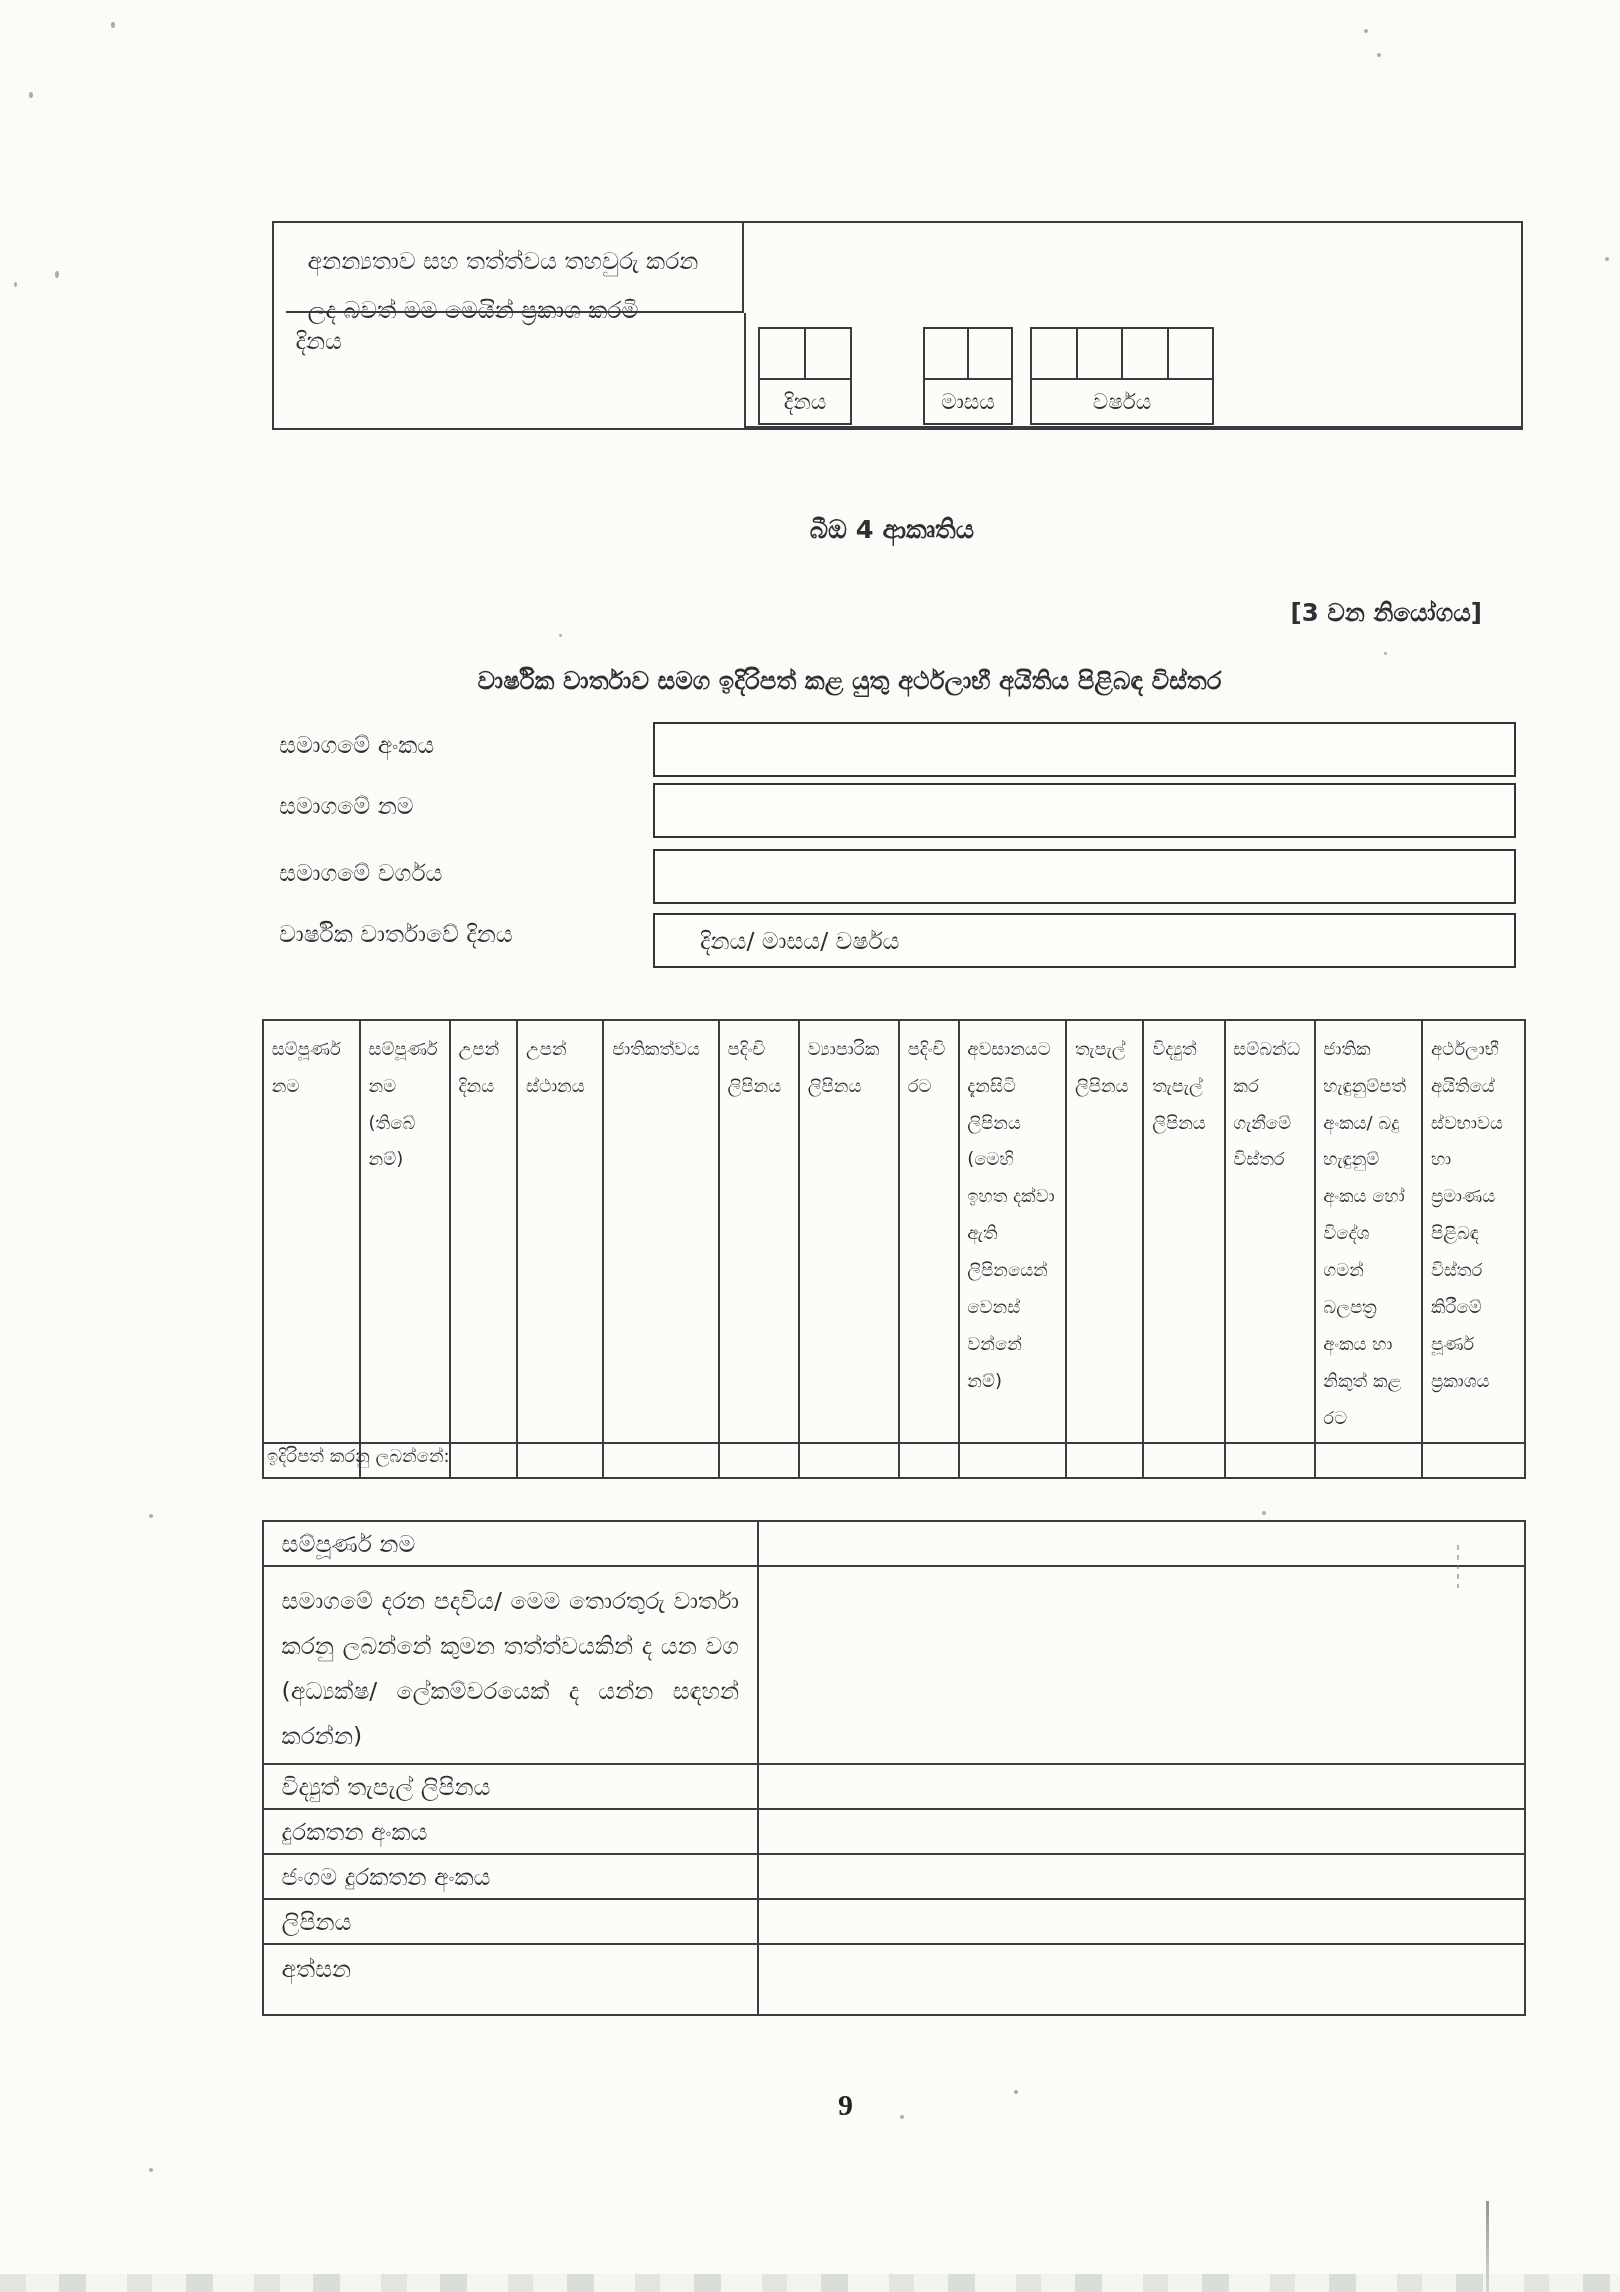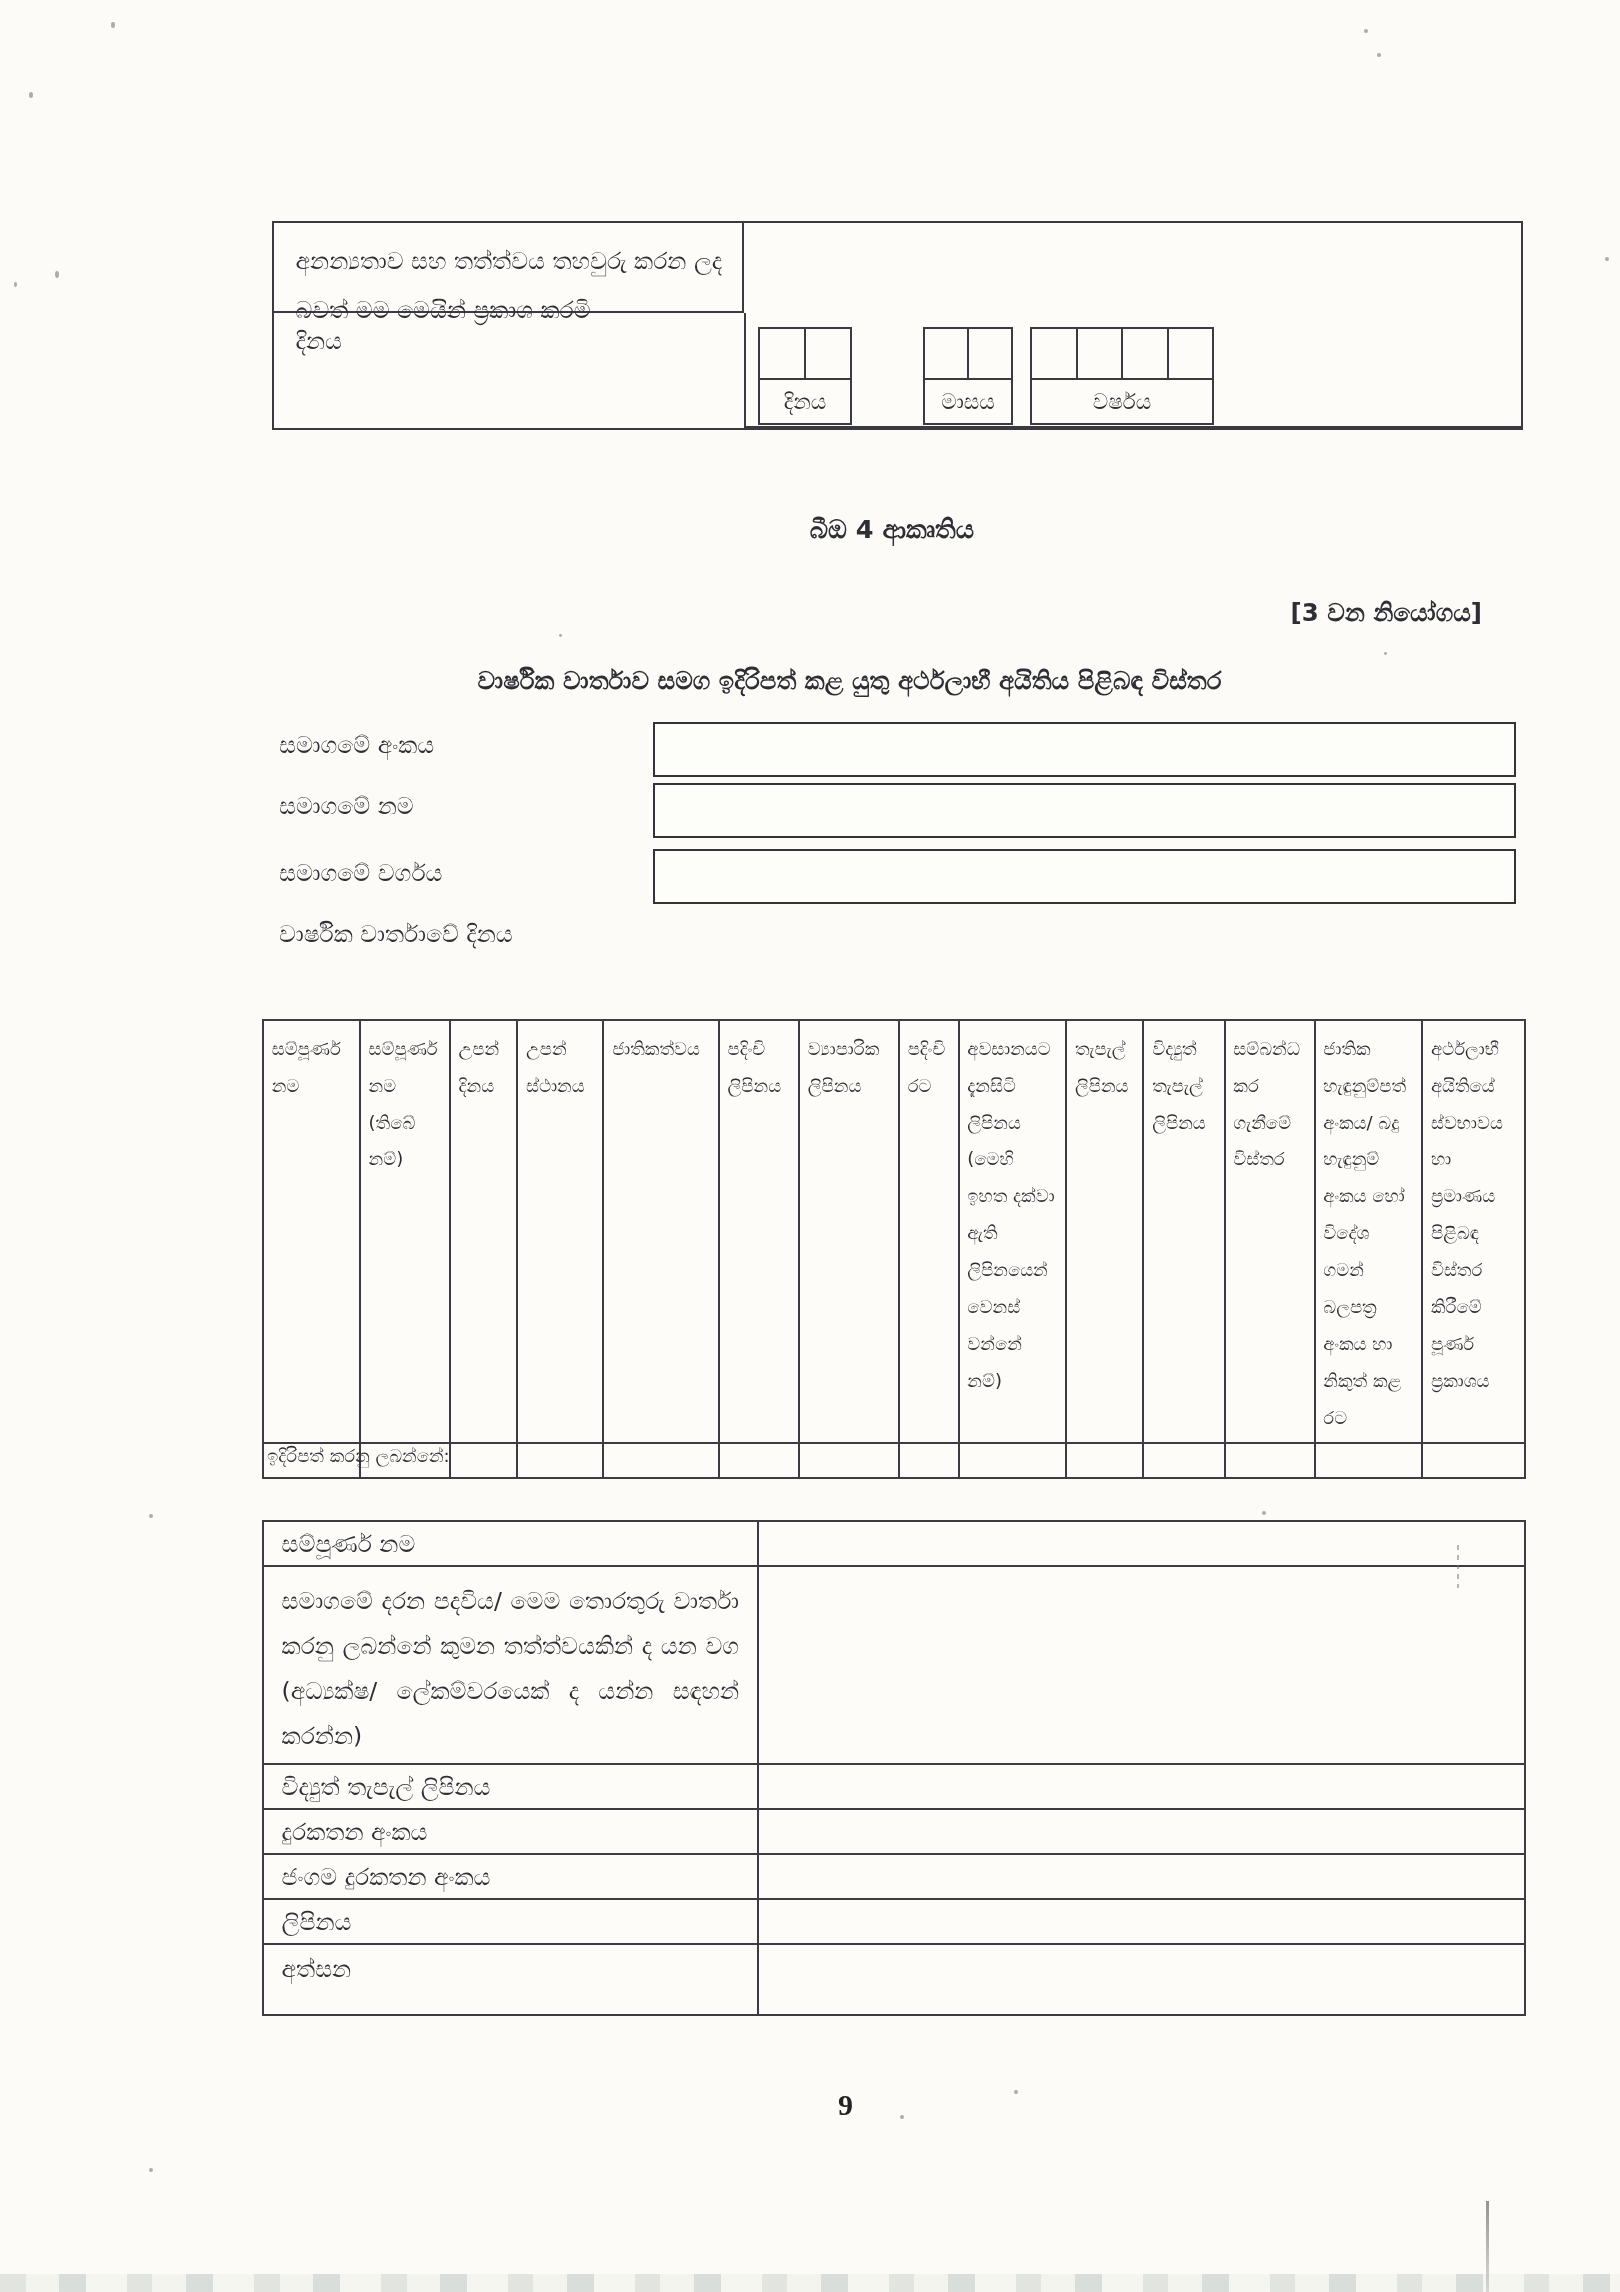--- a/index.html
+++ b/index.html
@@ -16,21 +16,21 @@
   .decl{
     position:absolute;left:272px;top:221px;width:1247px;height:205px;
     border:2px solid #3a3a40;border-top-width:2.9px;
     display:grid;grid-template-columns:470px 1fr;grid-template-rows:90px 1fr;
     background:#fdfcf9;
   }
   .decl-statement{
     grid-row:1;grid-column:1;
     border-right:2px solid #3a3a40;border-bottom:2px solid #3a3a40;
     padding:13.7px 17.6px 0 21.6px;
-    font-size:23.5px;line-height:2.1;
+    font-size:23.5px;line-height:2.1;margin-left:12px;
   }
   .decl-empty{grid-row:1 / span 2;grid-column:2;border-bottom:2px solid #3a3a40;}
   .decl-date{
     grid-row:2;grid-column:1 / span 2;position:relative;padding-left:37px;
   }
   .decl-date-label{
     position:absolute;left:21.6px;top:13.7px;font-size:23.5px;
   }
   .decl-date-divider{
     position:absolute;left:470px;top:0;bottom:0;width:2px;background:#3a3a40;
@@ -186,20 +186,23 @@
   <div class="fld-box fb2">
     <span class="fld-value"></span>
   </div>
 
   <div class="fld-label fl3">සමාගමේ වර්ගය</div>
   <div class="fld-box fb3">
     <span class="fld-value"></span>
   </div>
 
   <div class="fld-label fl4">වාර්ෂික වාර්තාවේ දිනය</div>
+  <div class="fld-box fb4">
+    <span class="fld-value">දිනය/ මාසය/ වර්ෂය</span>
+  </div>
 
 
   <table class="bo-table">
     <colgroup>
       <col style="width:7.67%">
         <col style="width:7.13%">
         <col style="width:5.35%">
       <col style="width:6.82%">
         <col style="width:9.15%">
         <col style="width:6.36%">

